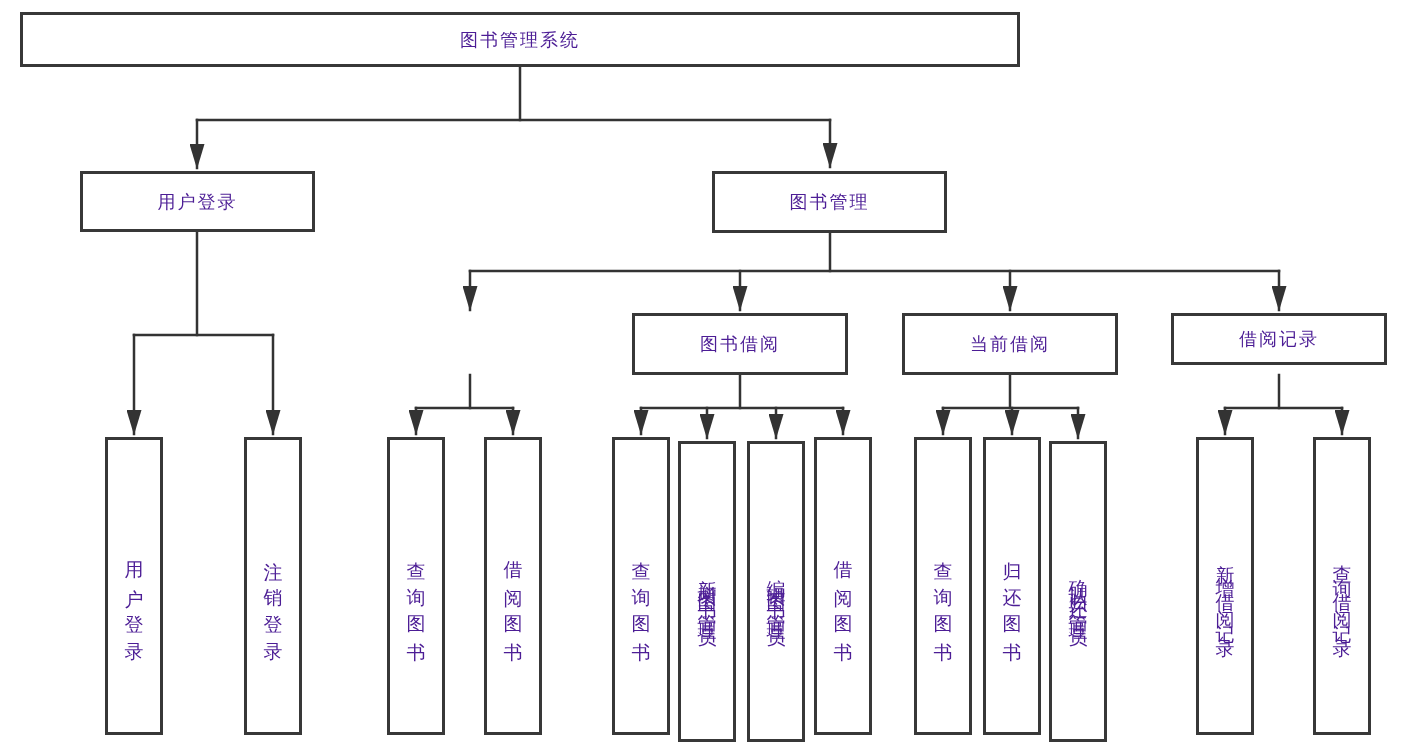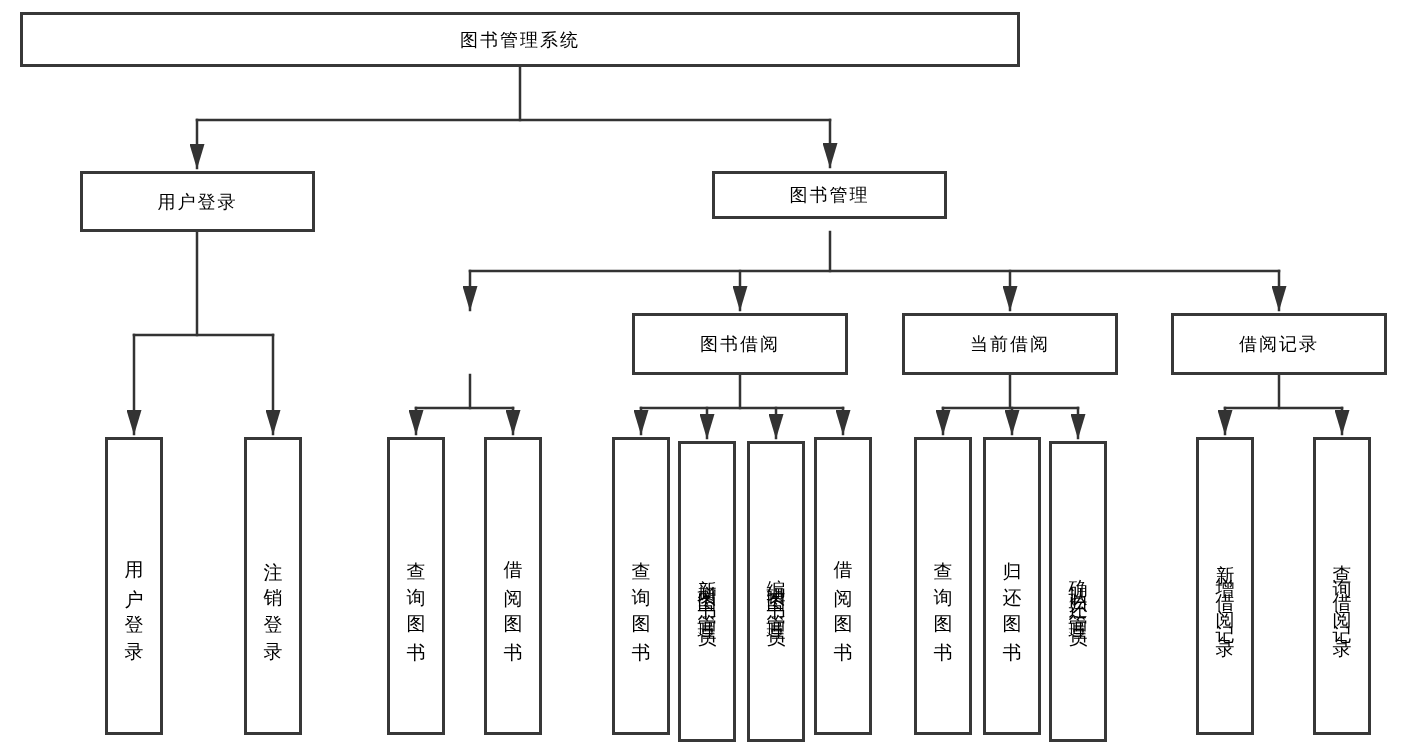--- a/index.html
+++ b/index.html
@@ -19,21 +19,21 @@
     position: absolute;
     left: 0; top: 0;
     width: 1405px;
     height: 747px;
   }
   .box {
     position: absolute;
     box-sizing: border-box;
     border: 3px solid #383838;
     background: #ffffff;
-    color: #000000;
+    color: #4c1d95;
     display: flex;
     align-items: center;
     justify-content: center;
   }
   .h-box {
     font-size: 18px;
     letter-spacing: 2px;
   }
   .v-box {
     width: 58px;
@@ -117,31 +117,31 @@
     </g>
   </svg>
 
   <div class="box h-box" style="left:20px; top:12px; width:1000px; height:55px;">
     <span>图书管理系统</span>
   </div>
 
   <div class="box h-box" style="left:80px; top:171px; width:235px; height:61px;">
     <span>用户登录</span>
   </div>
-  <div class="box h-box" style="left:712px; top:171px; width:235px; height:48px;">
+  <div class="box h-box" style="left:712px; top:171px; width:235px; height:62px;">
     <span>图书管理</span>
   </div>
 
   <div class="box h-box" style="left:902px; top:313px; width:216px; height:62px;">
     <span>当前借阅</span>
   </div>
   <div class="box h-box" style="left:632px; top:313px; width:216px; height:62px;">
     <span>图书借阅</span>
   </div>
-  <div class="box h-box" style="left:1171px; top:313px; width:216px; height:62px;text-align:center;">
+  <div class="box h-box" style="left:1171px; top:313px; width:216px; height:52px;text-align:center;">
     <span>借阅记录</span>
   </div>
 
   <div class="box v-box ls-wide" style="left:105px;">
     <span>用户登录</span>
   </div>
   <div class="box v-box ls-wide" style="left:244px;">
     <span>注销登录</span>
   </div>
 

